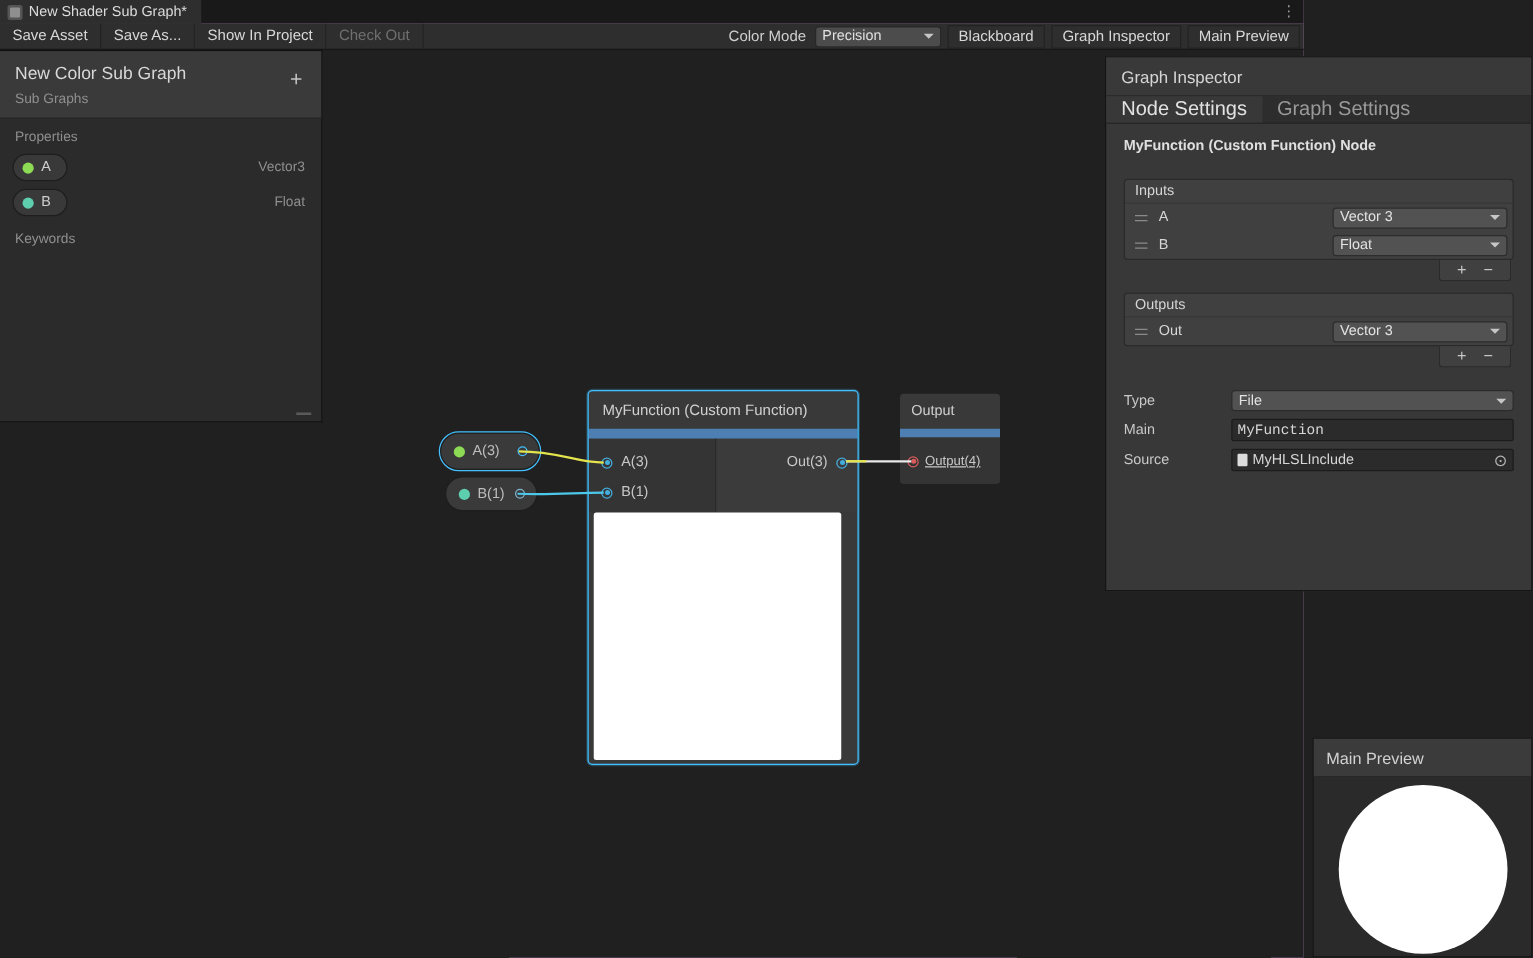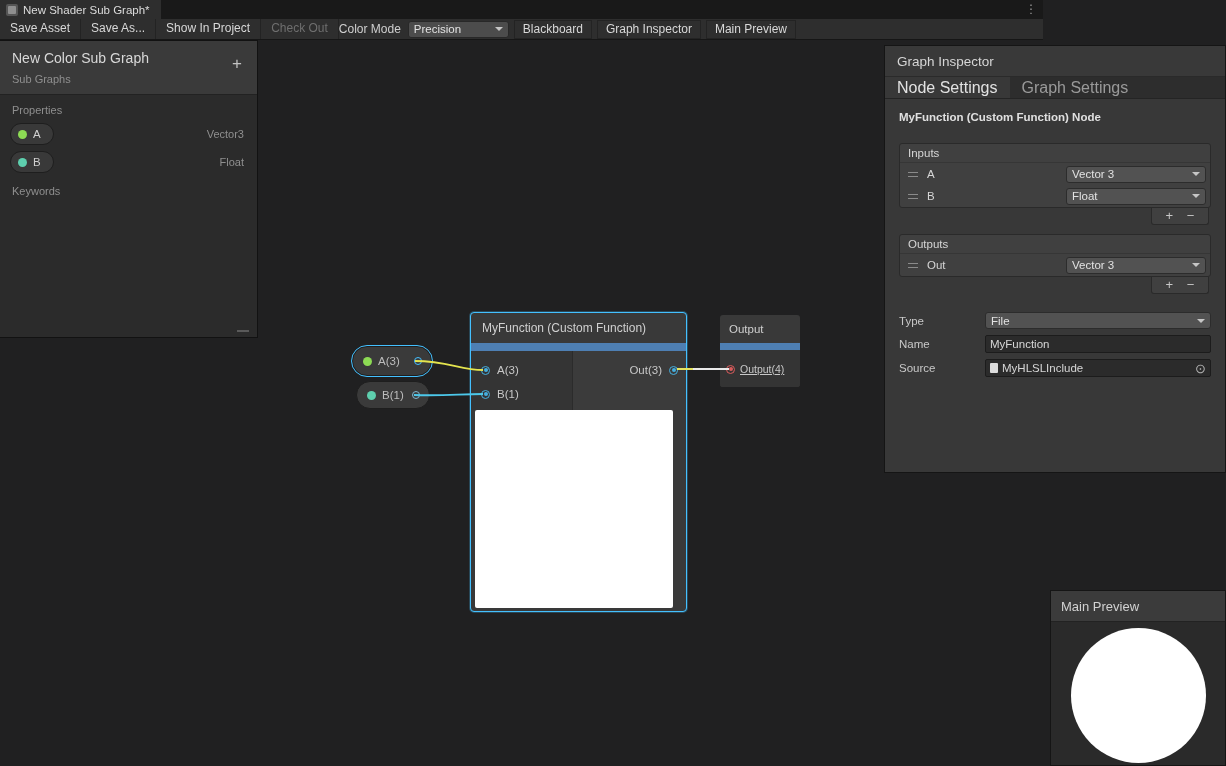--- a/index.html
+++ b/index.html
@@ -9,21 +9,21 @@
 
   
   .tabbar { position:absolute; left:0; top:0; width:100%; height:19px; background:#191919; }
   .tab { position:absolute; left:0; top:0; height:19px; display:flex; align-items:center; gap:5px; padding:0 11px 0 6px; background:#2e2e2e; }
   .tab-label { font-size:11.5px; color:#dcdcdc; white-space:nowrap; }
   .tab-icon { width:12px; height:12px; border-radius:2px; background:#555; position:relative; flex:none; }
   .tab-icon::after { content:""; position:absolute; inset:2px; background:#8f8f8f; border-radius:1px; }
   .tab-menu { position:absolute; right:6px; top:2px; color:#9a9a9a; font-size:12px; }
 
   
-  .toolbar { position:absolute; left:0; top:19px; width:100%; height:21px; background:#2e2e2e; border-bottom:1px solid #161616; display:flex; justify-content:flex-start; }
+  .toolbar { position:absolute; left:0; top:19px; width:100%; height:21px; background:#2e2e2e; border-bottom:1px solid #161616; display:flex; justify-content:space-between; }
   .tb-left { display:flex; }
   .tb-btn { padding:0 10px; line-height:19px; font-size:12px; color:#d8d8d8; border-right:1px solid #232323; white-space:nowrap; }
   .tb-btn.disabled { color:#6f6f6f; }
   .tb-right { display:flex; align-items:center; gap:5px; padding-right:3px; }
   .tb-label { color:#cfcfcf; font-size:12px; margin-right:2px; white-space:nowrap; }
   .tb-dropdown { width:101px; height:17px; background:#4c4c4c; border:1px solid #282828; border-radius:3px; display:flex; align-items:center; padding:0 5px; font-size:11.5px; color:#e2e2e2; }
   .dd-arrow { margin-left:auto; width:0; height:0; border-left:4px solid transparent; border-right:4px solid transparent; border-top:4px solid #c6c6c6; flex:none; }
   .tb-toggle { height:19px; line-height:17px; padding:0 8px; border:1px solid #232323; font-size:12px; color:#d8d8d8; white-space:nowrap; }
 
   
@@ -59,21 +59,21 @@
   .rlist-name { font-size:11.5px; color:#d6d6d6; }
   .dropdown { margin-left:auto; width:140px; height:17px; background:#525252; border:1px solid #2c2c2c; border-radius:3px; display:flex; align-items:center; padding:0 5px; font-size:11.5px; color:#e2e2e2; }
   .rlist-footer { display:flex; justify-content:flex-end; margin-bottom:9px; }
   .rl-box { width:58px; height:17px; background:#404040; border:1px solid #2a2a2a; border-top:none; border-radius:0 0 3px 3px; display:flex; align-items:center; justify-content:space-evenly; margin-right:2px; }
   .rl-btn { font-size:13px; color:#c8c8c8; line-height:14px; }
   .outputs-list { margin-top:6px; }
   .fields { margin-top:18px; }
   .field-row { display:flex; align-items:center; margin-top:6px; }
   .field-label { width:86px; font-size:11.5px; color:#c8c8c8; flex:none; }
   .dropdown.wide { margin-left:0; flex:1; width:auto; }
-  .text-field { flex:1; height:18px; background:#2b2b2b; border:1px solid #1c1c1c; border-radius:2px; color:#d6d6d6; font-size:11.5px; padding:0 4px; font-family:Liberation Sans, sans-serif; outline:none; }
+  .text-field { flex:1; height:18px; background:#2b2b2b; border:1px solid #1c1c1c; border-radius:2px; color:#d6d6d6; font-size:11.5px; padding:0 4px; font-family:Liberation Mono, monospace; outline:none; }
   .object-field { flex:1; height:18px; background:#2b2b2b; border:1px solid #1c1c1c; border-radius:2px; display:flex; align-items:center; gap:4px; padding:0 3px 0 4px; font-size:11.5px; color:#d6d6d6; }
   .file-icon { width:8px; height:10px; background:#dcdcdc; border-radius:1px; flex:none; }
   .picker { margin-left:auto; color:#b4b4b4; font-size:13px; line-height:1; padding-right:1px; }
 
   
   .fn-node { position:absolute; left:471px; top:313px; width:215px; height:298px; background:#393939; border-radius:3px; outline:1px solid var(--selection); box-shadow:0 0 0 2px rgba(68,192,255,.25); }
   .node-title { height:30px; line-height:30px; padding-left:11px; font-size:12px; color:#d0d0d0; white-space:nowrap; }
   .node-strip { height:8px; background:var(--node-accent); }
   .node-ports { display:flex; height:59px; }
   .ports-left { width:101px; background:#343434; padding-top:7px; }
@@ -279,21 +279,21 @@
 
       <div class="fields">
         <div class="field-row">
           <span class="field-label">Type</span>
           <div class="dropdown wide">
             <span>File</span>
             <span class="dd-arrow"></span>
           </div>
         </div>
         <div class="field-row">
-          <span class="field-label">Name</span>
+          <span class="field-label">Main</span>
           <input class="text-field" value="MyFunction" style="">
         </div>
         <div class="field-row">
           <span class="field-label">Source</span>
           <div class="object-field">
             <span class="file-icon"></span>
             <span>MyHLSLInclude</span>
             <span class="picker">⊙</span>
           </div>
         </div>

